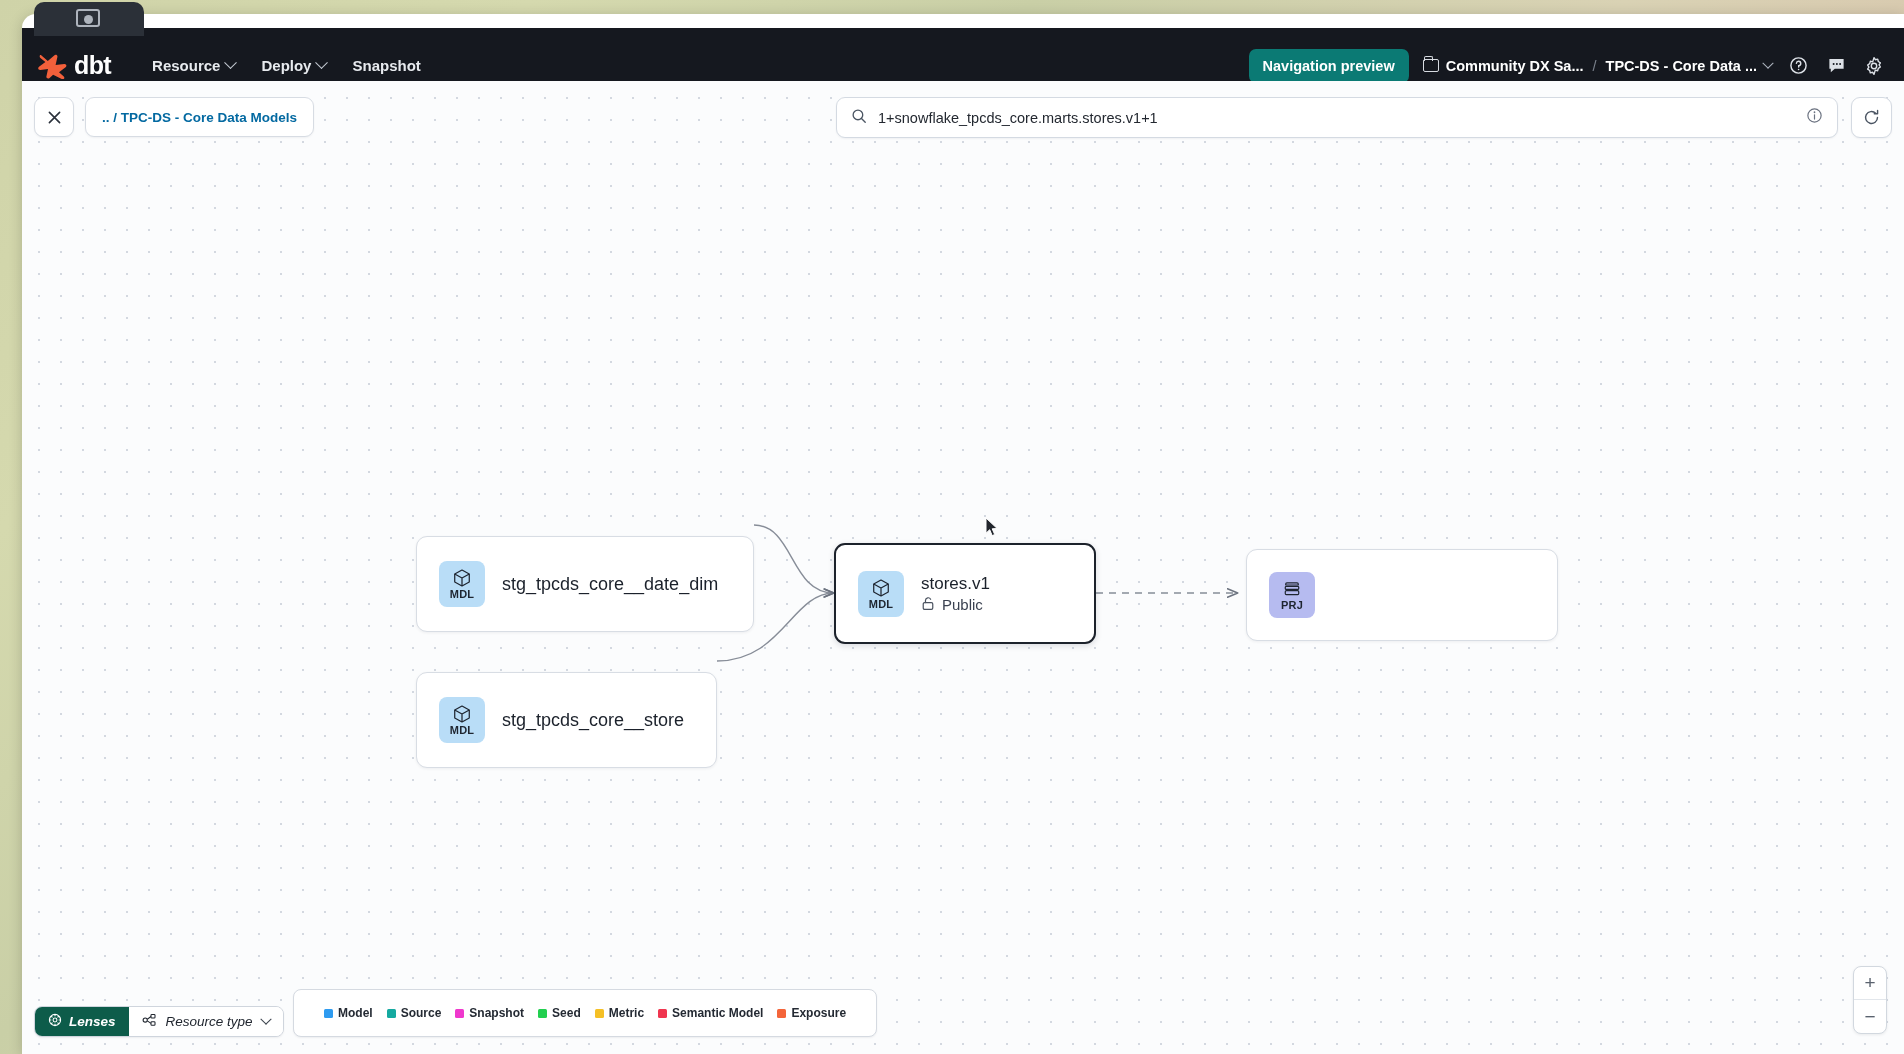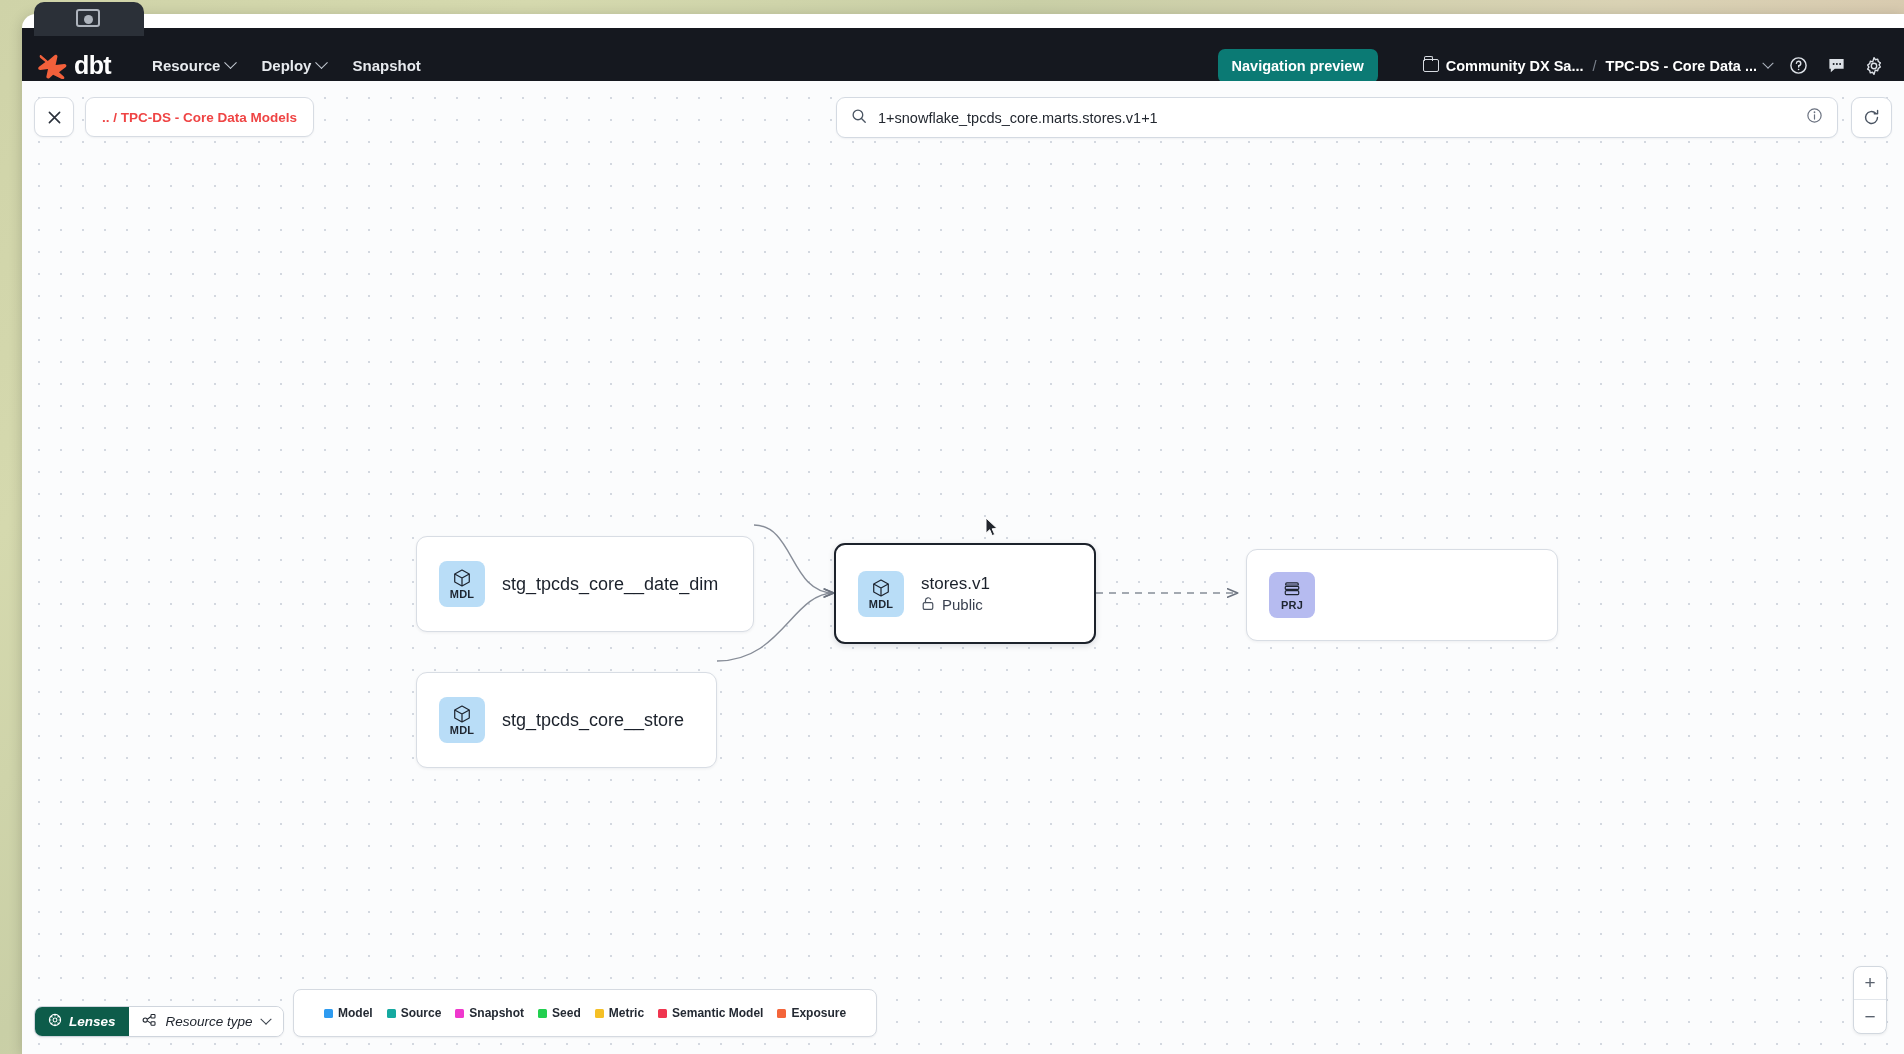--- a/index.html
+++ b/index.html
@@ -60,21 +60,21 @@
     display:flex; align-items:center; gap:6px; white-space:nowrap;
   }
   .chev { width:9px; height:9px; border-right:1.7px solid #c3c9d2; border-bottom:1.7px solid #c3c9d2;
           transform: rotate(45deg) translate(-2px,-2px); }
 
   .nav-right { margin-left:auto; display:flex; align-items:center; gap:14px; }
   #nav-preview-btn {
     background:#0b7a74; color:#fff; font-size:14.5px; font-weight:600;
     padding: 9px 14px; border-radius:7px; cursor:pointer; white-space:nowrap;
   }
-  .crumbs { display:flex; align-items:flex-start; gap:9px; color:#fff; font-size:14.5px; font-weight:700;margin-left:31px; }
+  .crumbs { display:flex; align-items:flex-start; gap:9px; color:#fff; font-size:14.5px; font-weight:700; }
   .crumb { display:flex; align-items:center; gap:7px; cursor:pointer; white-space:nowrap; }
   .crumb-sep { color:#7b828d; font-weight:400; }
   .folder-ico {
     width:16px;height:13px;border:1.6px solid #d7dbe1;border-radius:2px;position:relative;
   }
   .folder-ico:before{
     content:"";position:absolute;left:0;top:-4px;width:7px;height:4px;
     border:1.6px solid #d7dbe1;border-bottom:none;border-radius:2px 2px 0 0;
   }
   .crumb-chev{ width:8px;height:8px;border-right:1.6px solid #aeb5bf;border-bottom:1.6px solid #aeb5bf;
@@ -95,21 +95,21 @@
   #close-btn{
     position:absolute; left:12px; top:16px; width:40px;height:40px;
     background:#fff;border:1px solid #d7dce3;border-radius:9px;
     display:flex;align-items:center;justify-content:center;cursor:pointer;
     box-shadow:0 1px 2px rgba(16,24,40,.05);
   }
   #path-chip{
     position:absolute; left:63px; top:16px; height:40px;
     background:#fff;border:1px solid #d7dce3;border-radius:9px;
     display:flex;align-items:center;padding:0 16px;
-    font-size:13.5px;font-weight:700;color:#ef4444;cursor:pointer;white-space:nowrap;
+    font-size:13.5px;font-weight:700;color:#0369a1;cursor:pointer;white-space:nowrap;
     box-shadow:0 1px 2px rgba(16,24,40,.05);
   }
   #searchbar{
     position:absolute; left:814px; top:16px; width:1002px; height:41px;
     background:#fff;border:1px solid #d4dae2;border-radius:9px;
     display:flex;align-items:center;padding:0 14px;gap:11px;
     box-shadow:0 1px 2px rgba(16,24,40,.05);
   }
   #search-input{
     border:none;outline:none;flex:1;font-size:14.5px;color:#232830;

